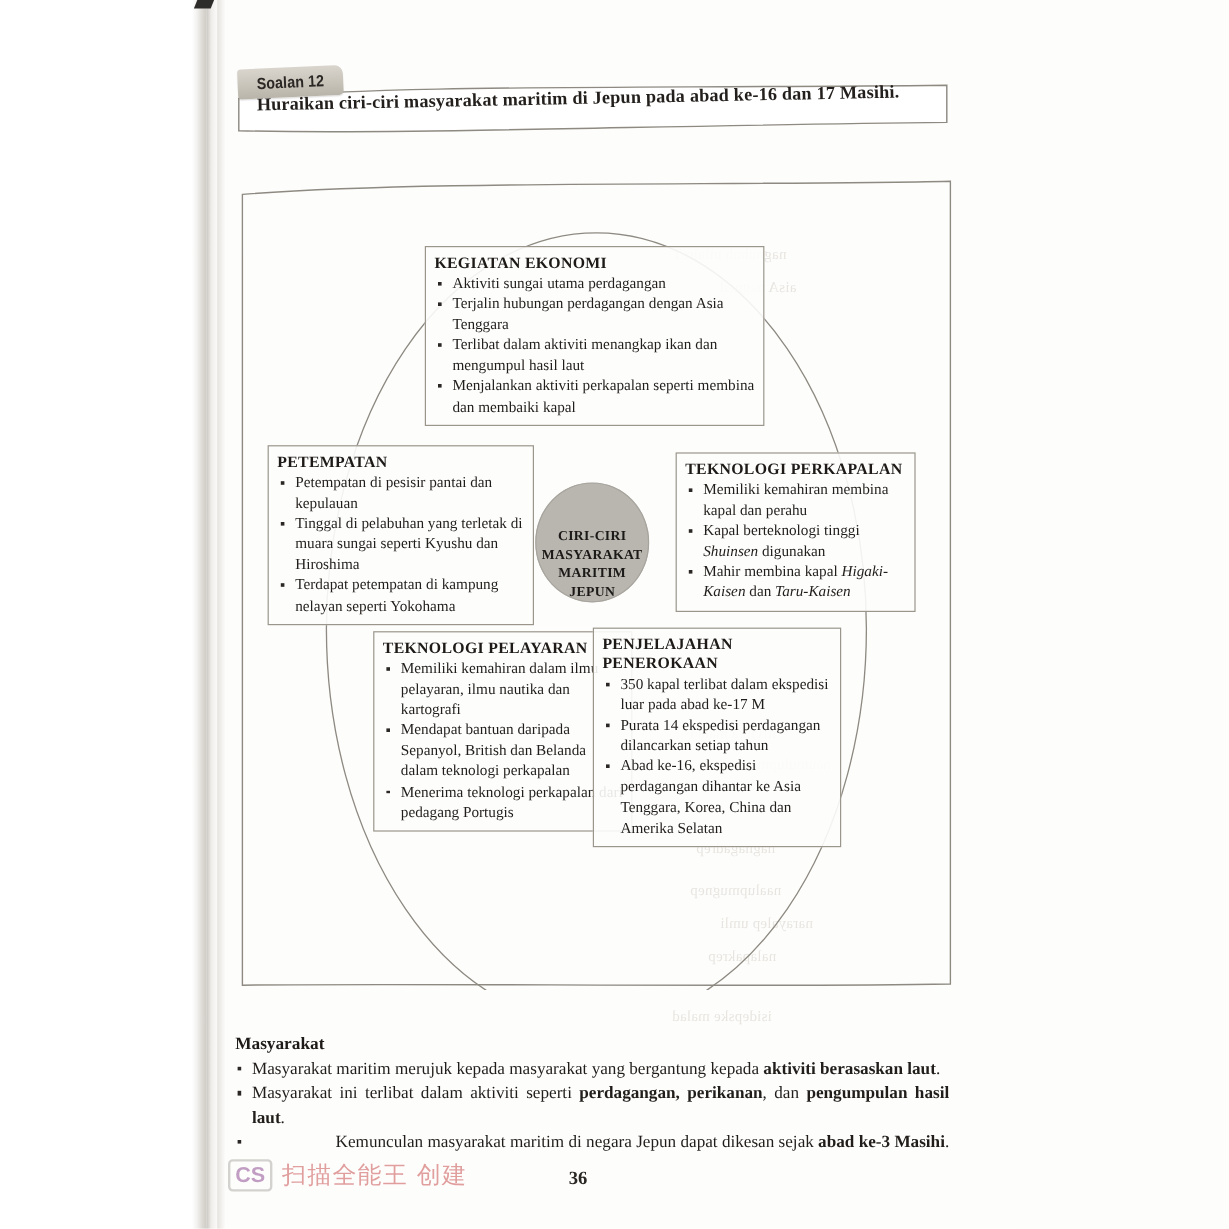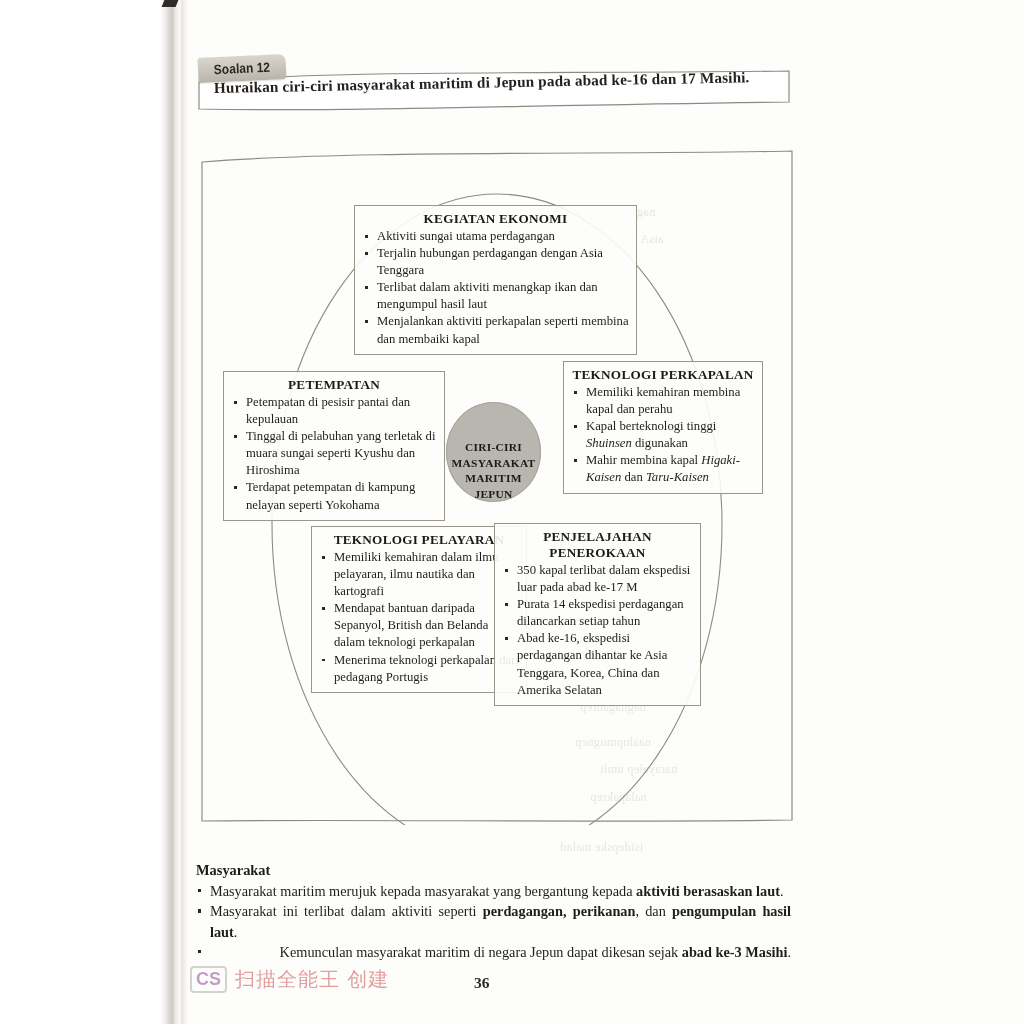--- a/index.html
+++ b/index.html
@@ -86,21 +86,21 @@
 
   
   .infobox{
     position:absolute;
     background:rgba(253,253,252,.90);
     border:1px solid #9b968c;
     box-sizing:border-box;
     padding:5px 7px 6px 7px;
   }
   .box-title{
-    text-align:center;font-weight:bold;
+    text-align:left;font-weight:bold;
     font-size:13.2px;color:#1d1a17;
     letter-spacing:.25px;
     margin:0 0 1px 0;
     font-family:"Liberation Serif",serif;
   }
   ul.box-list{
     list-style:none;margin:0;padding:0;
   }
   ul.box-list li{
     position:relative;
@@ -114,21 +114,21 @@
   ul.box-list li::before{
     content:"";
     position:absolute;left:3px;top:7px;
     width:2.6px;height:2.6px;background:#2a2724;
   }
   .it{font-style:italic;}
 
   
   #box-ekonomi{left:154px;top:56px;width:283px;}
   #box-petempatan{left:23px;top:222px;width:222px;}
-  #box-perkapalan{left:363px;top:212px;width:200px;}
+  #box-perkapalan{left:363px;top:228px;width:200px;}
   #box-pelayaran{left:111px;top:377px;width:216px;}
   #box-penerokaan{left:294px;top:374px;width:207px;}
 
   
   #center-node{
     position:absolute;left:246px;top:253px;
     width:95px;height:100px;
     background:#b9b6af;
     border-radius:50%;
     display:flex;align-items:flex-end;justify-content:center;

